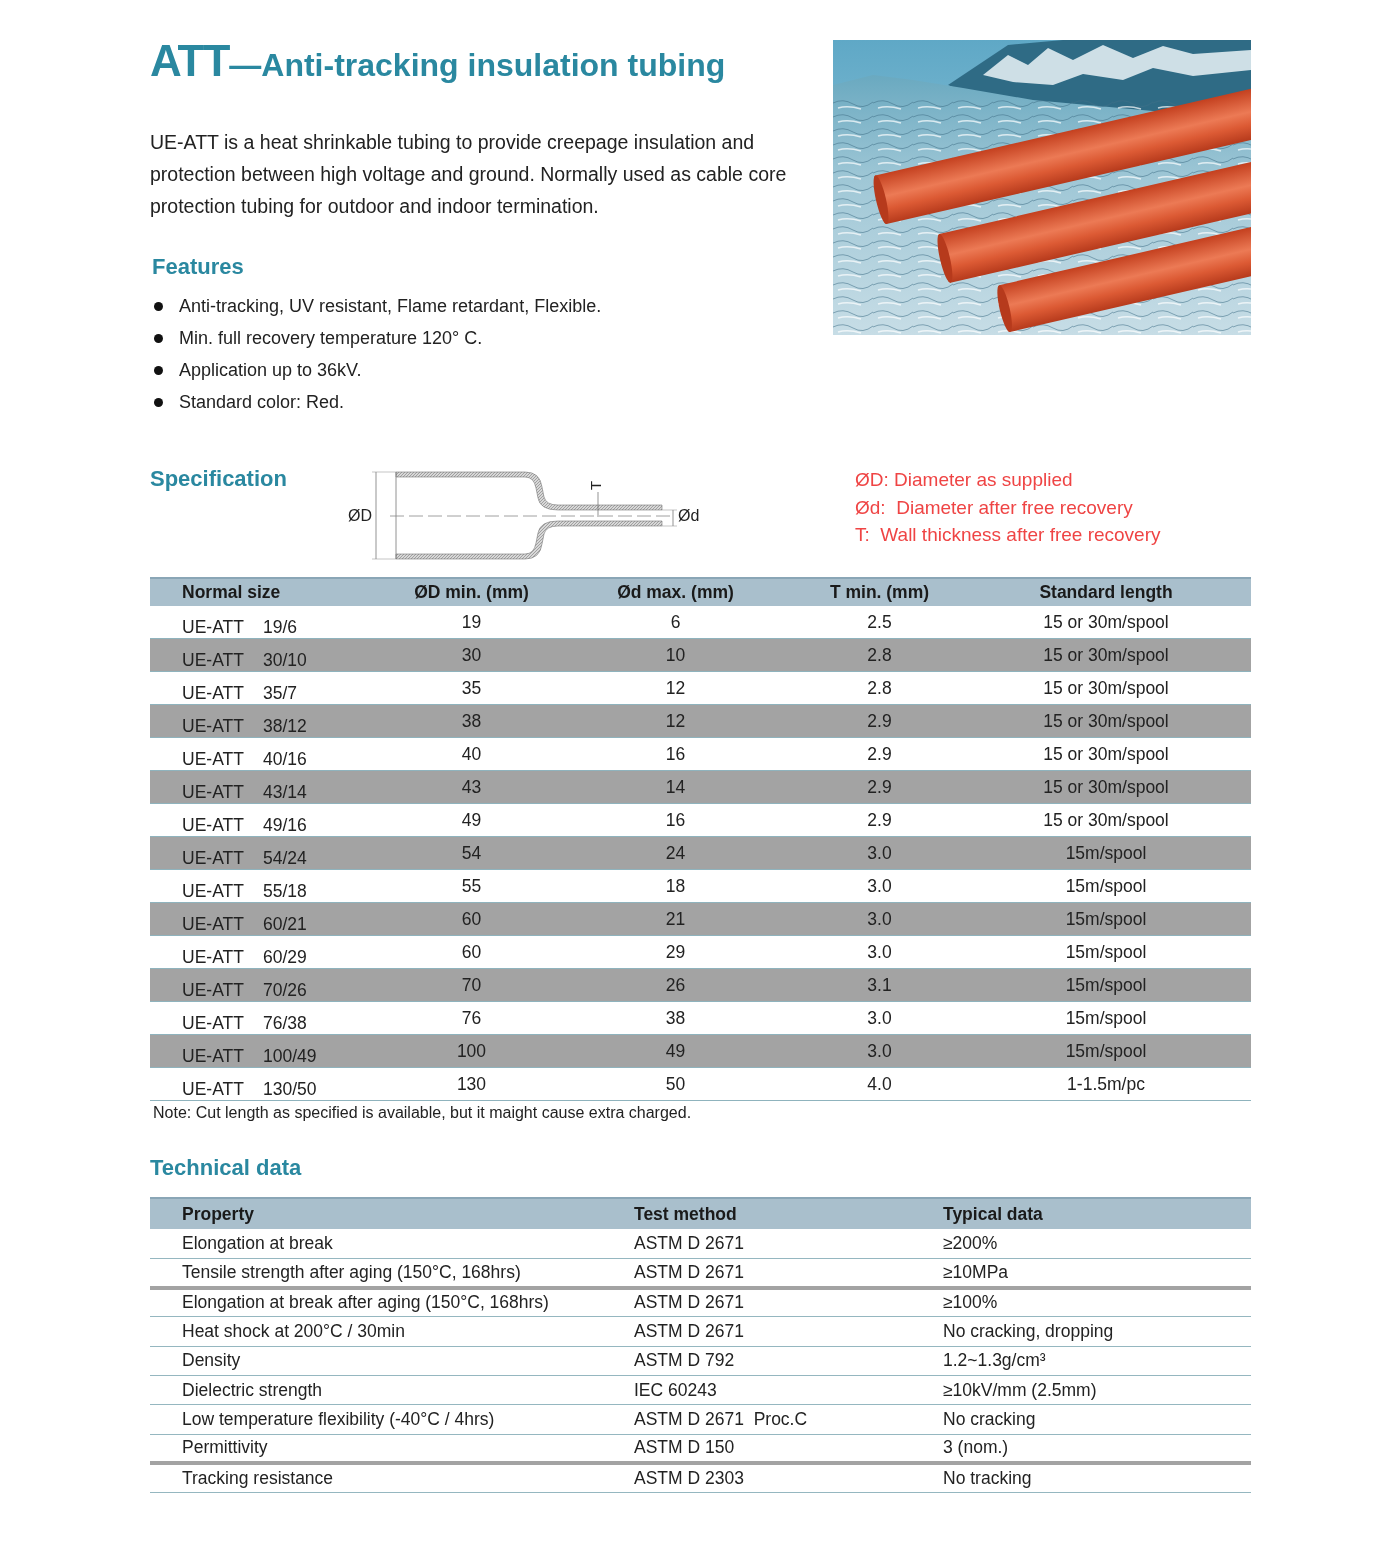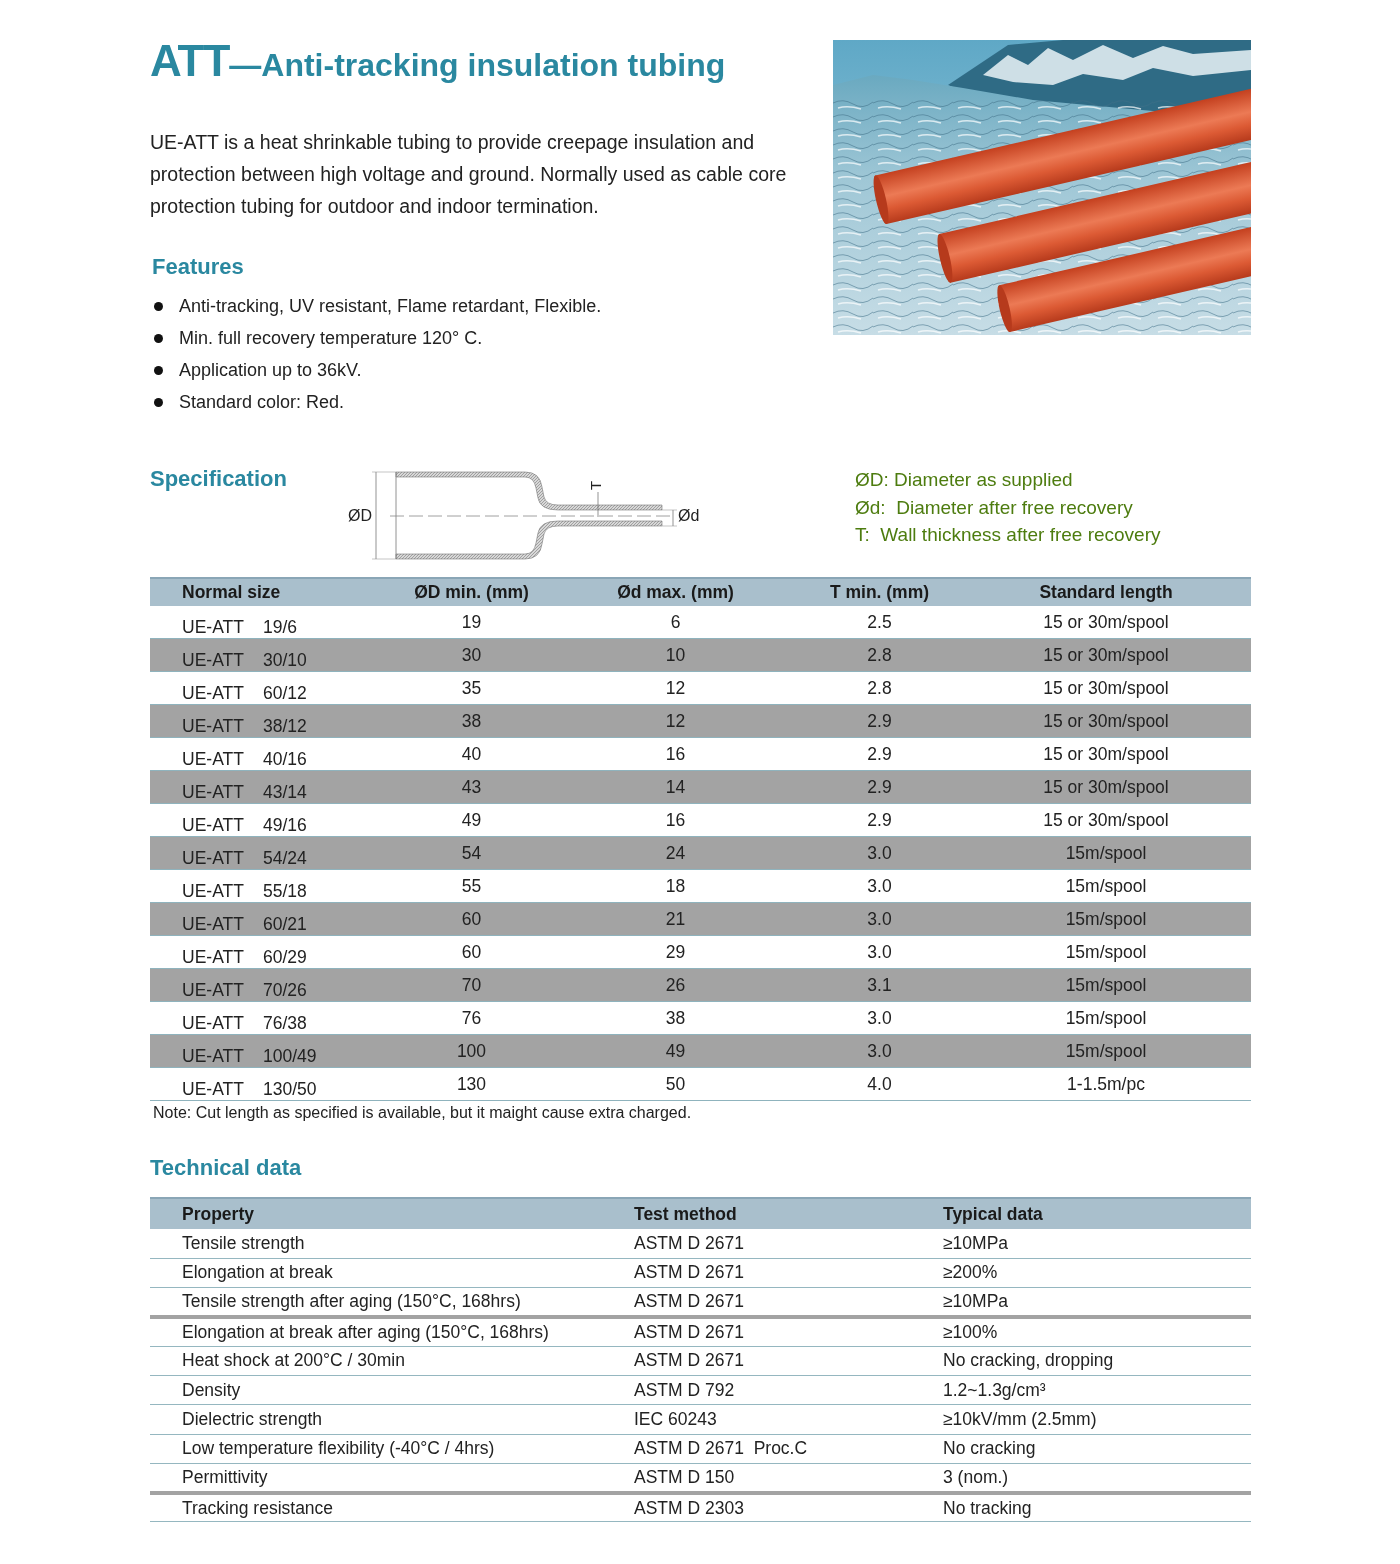--- a/index.html
+++ b/index.html
@@ -14,21 +14,21 @@
 
     .h2 { position: absolute; color: #2a88a0; font-weight: bold; font-size: 22px; }
 
     .features { position: absolute; left: 152px; top: 290px; list-style: none; }
     .features li { font-size: 18px; line-height: 32px; color: #222; display: flex; align-items: center; }
     .features .bullet { display: inline-block; width: 9px; height: 9px; border-radius: 50%; background: #111; margin-right: 16px; margin-left: 2px; }
 
     .photo { position: absolute; left: 833px; top: 40px; width: 418px; height: 295px; overflow: hidden; }
 
     .diagram { position: absolute; left: 340px; top: 462px; width: 380px; height: 110px; }
-    .legend { position: absolute; left: 855px; top: 466px; font-size: 19px; line-height: 27.5px; color: #4d7c0f; }
+    .legend { position: absolute; left: 855px; top: 466px; font-size: 19px; line-height: 27.5px; color: #ef4444; }
     .legend .sym { display: inline-block; }
 
     table { position: absolute; left: 150px; width: 1101px; border-collapse: collapse; font-size: 17.5px; color: #222; }
     thead tr { background: #a9bfcc; border-top: 2px solid #8aa6b6; }
     thead th { font-weight: bold; text-align: left; color: #1a1a1a; }
     tbody tr { border-bottom: 1.5px solid #8fb3bd; }
     tbody tr.alt { background: #a3a3a3; border-radius: 6px; }
 
     .spec { top: 577px; }
     .spec thead th { height: 28px; }
@@ -186,21 +186,21 @@
         <td class="c">15 or 30m/spool</td>
       </tr>
       <tr class="alt">
         <td><span class="code">UE-ATT</span><span>30/10</span></td>
         <td class="c">30</td>
         <td class="c">10</td>
         <td class="c">2.8</td>
         <td class="c">15 or 30m/spool</td>
       </tr>
       <tr>
-        <td><span class="code">UE-ATT</span><span>60/12</span></td>
+        <td><span class="code">UE-ATT</span><span>35/7</span></td>
         <td class="c">35</td>
         <td class="c">12</td>
         <td class="c">2.8</td>
         <td class="c">15 or 30m/spool</td>
       </tr>
       <tr class="alt">
         <td><span class="code">UE-ATT</span><span>38/12</span></td>
         <td class="c">38</td>
         <td class="c">12</td>
         <td class="c">2.9</td>
@@ -293,25 +293,20 @@
 <table class="tech">
   <thead>
     <tr>
       <th>Property</th>
       <th>Test method</th>
       <th>Typical data</th>
     </tr>
   </thead>
   <tbody id="tech-body">
       <tr>
-        <td>Tensile strength</td>
-        <td style="white-space:pre">ASTM D 2671</td>
-        <td>≥10MPa</td>
-      </tr>
-      <tr>
         <td>Elongation at break</td>
         <td style="white-space:pre">ASTM D 2671</td>
         <td>≥200%</td>
       </tr>
       <tr class="strong">
         <td>Tensile strength after aging (150°C, 168hrs)</td>
         <td style="white-space:pre">ASTM D 2671</td>
         <td>≥10MPa</td>
       </tr>
       <tr>

